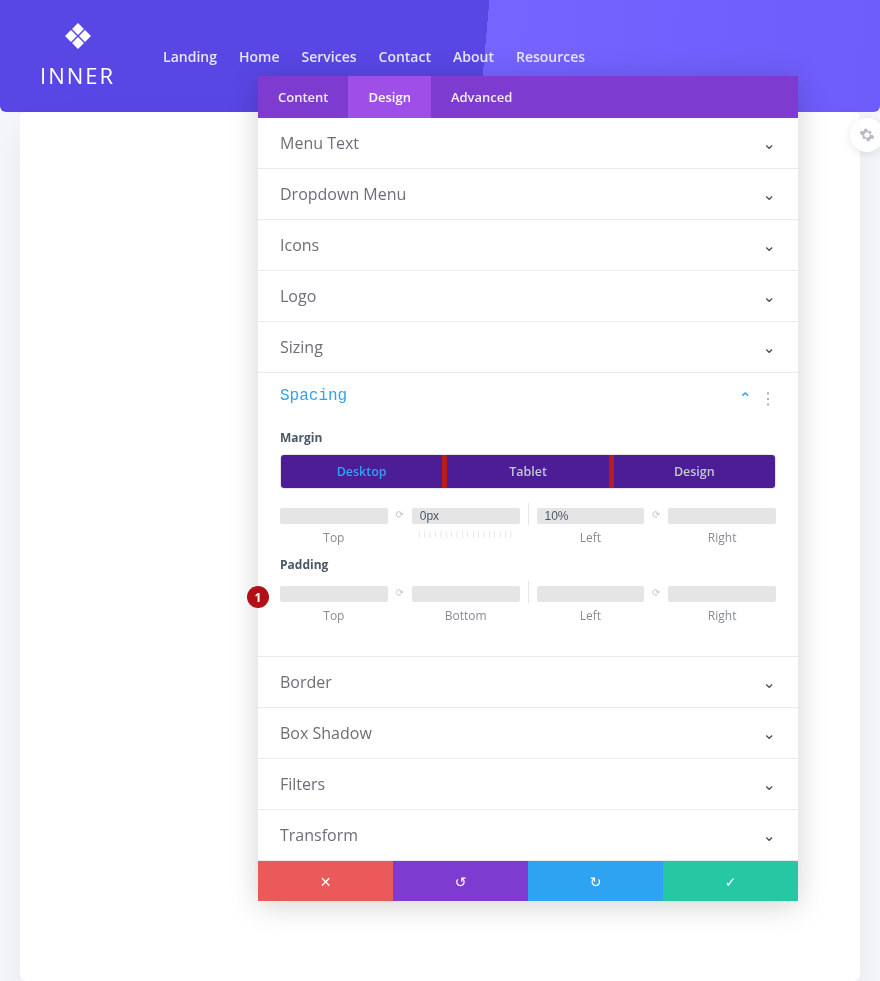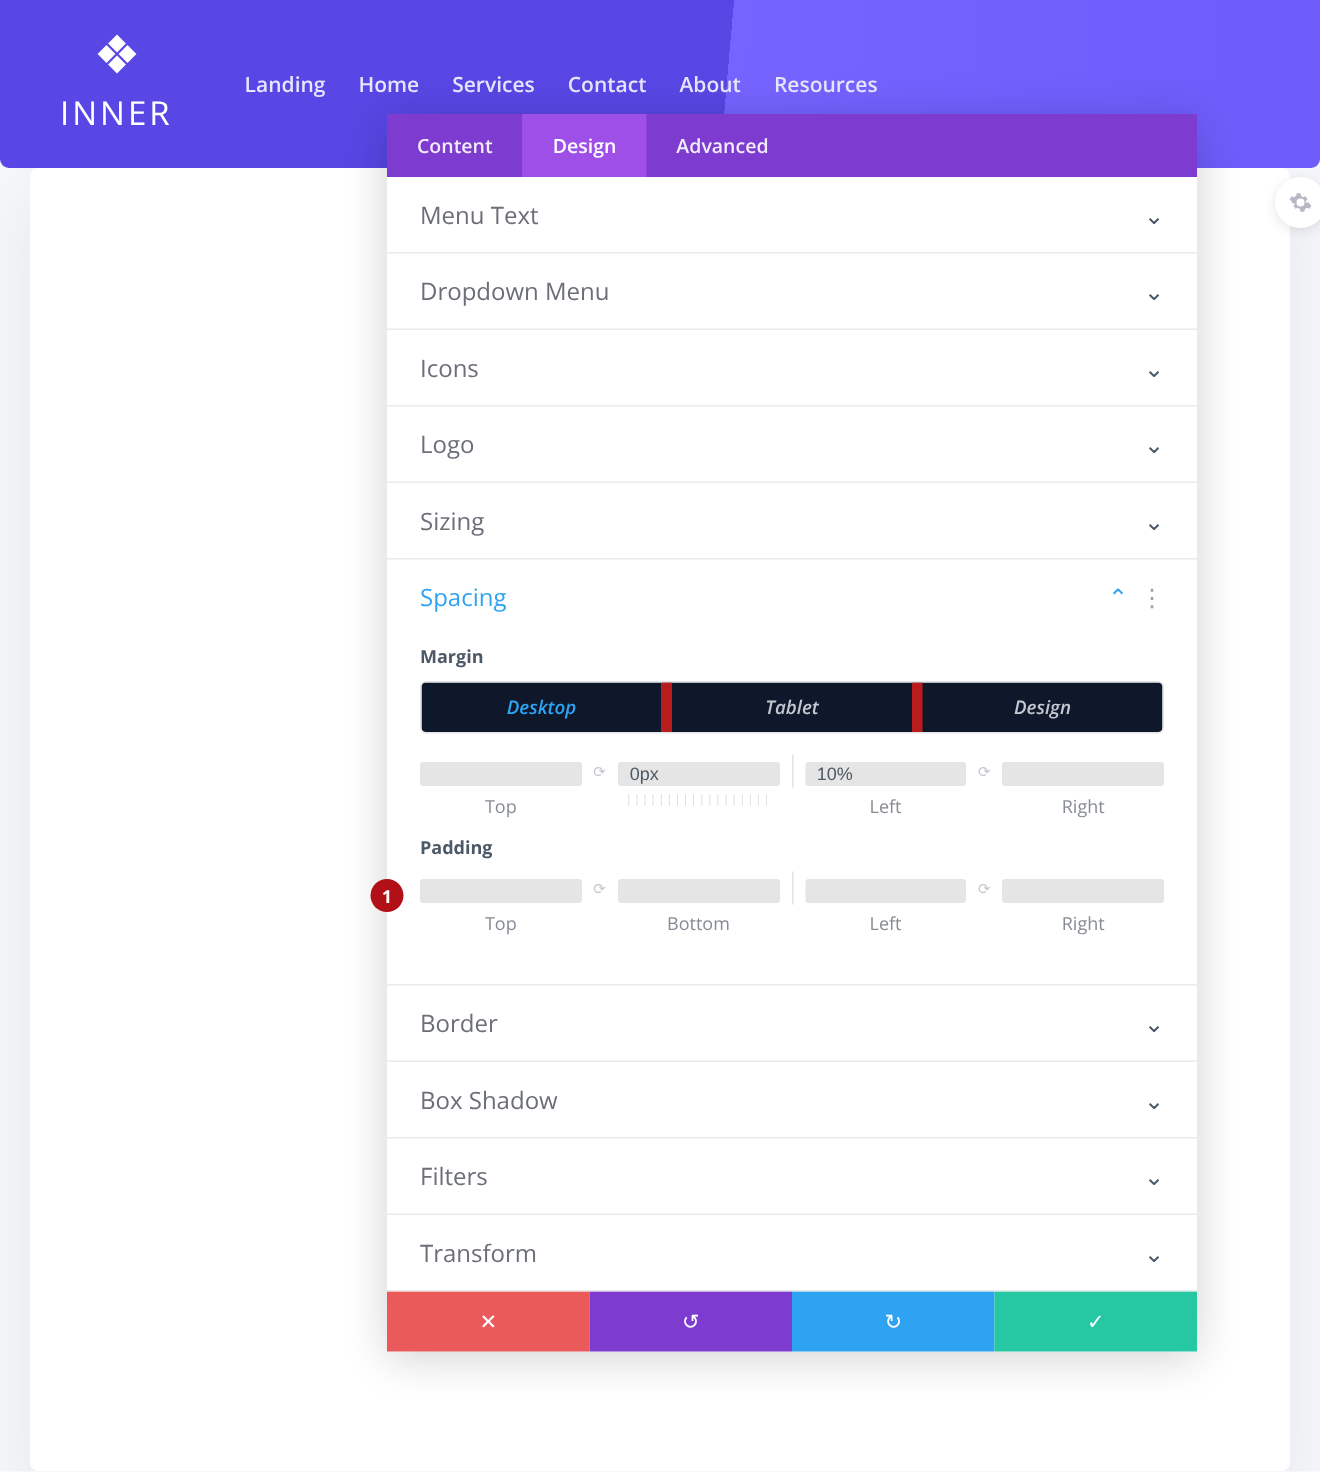--- a/index.html
+++ b/index.html
@@ -28,33 +28,33 @@
   .tab { color: #fff; font-size: 13px; font-weight: 600; padding: 12px 20px; cursor: pointer; opacity: 0.9; }
   .tab.active { background: #9d4fe8; opacity: 1; }
 
   .body-scroll { max-height: 744px; overflow-y: auto; position: relative; }
   .body-scroll::-webkit-scrollbar { width: 4px; }
   .body-scroll::-webkit-scrollbar-thumb { background: #333; border-radius: 2px; }
 
   .section { border-bottom: 1px solid #eaeaea; }
   .section-head { display: flex; align-items: flex-start; justify-content: space-between; padding: 14px 22px; cursor: pointer; }
   .section-title { font-size: 16px; color: #6c6f78; font-weight: 400; }
-  .section.open .section-title { color: #2ea3f2; font-weight: 500; }
+  .section.open .section-title { color: #2ea3f2; font-weight: 500; font-family: Liberation Mono, monospace; }
   .chev { color: #4c5866; }
   .section.open .chev { color: #2ea3f2; }
   .head-actions { display: flex; align-items: center; gap: 8px; }
   .section-kebab { color: #9aa0ab; }
 
   .section-body { padding: 0 22px 22px; }
 
   .field-label { font-size: 12px; font-weight: 700; color: #4c5866; margin: 6px 0 8px; }
 
   .device-tabs { display: flex; border: 1px solid #e4e4e9; border-radius: 4px; overflow: hidden; margin-bottom: 14px; }
-  .dev-tab { flex: 1; text-align: center; padding: 8px 0; font-size: 12.5px; font-weight: 600; color: #c4c7cf; background: #0f172a; cursor: pointer; font-style: italic; }
-  .dev-tab + .dev-tab { border-left: 7px solid #b91c1c; }
+  .dev-tab { flex: 1; text-align: center; padding: 8px 0; font-size: 12.5px; font-weight: 600; color: #c4c7cf; background: #4c1d95; cursor: pointer; }
+  .dev-tab + .dev-tab { border-left: 5px solid #b91c1c; }
   .dev-tab.active { color: #2ea3f2; }
 
   .grid-row { display: flex; align-items: center; gap: 2px; margin-bottom: 4px; position:relative; }
   .grid-row .col { flex: 1; }
   .input-box { width: 100%; height: 16px; background: #e5e5e5; border: none; border-radius: 2px; padding: 0 8px; font-size: 12px; color: #4c5866; }
   .link-col { width: 20px; display: flex; align-items: center; justify-content: center; }
   .link-icon { color: #c4c7cf; font-size: 10px; }
   .vsep { width: 1px; height: 22px; background: #e4e4e9; margin: 0 6px; }
 
   .sub-labels { display: flex; gap: 2px; margin-bottom: 10px; }

